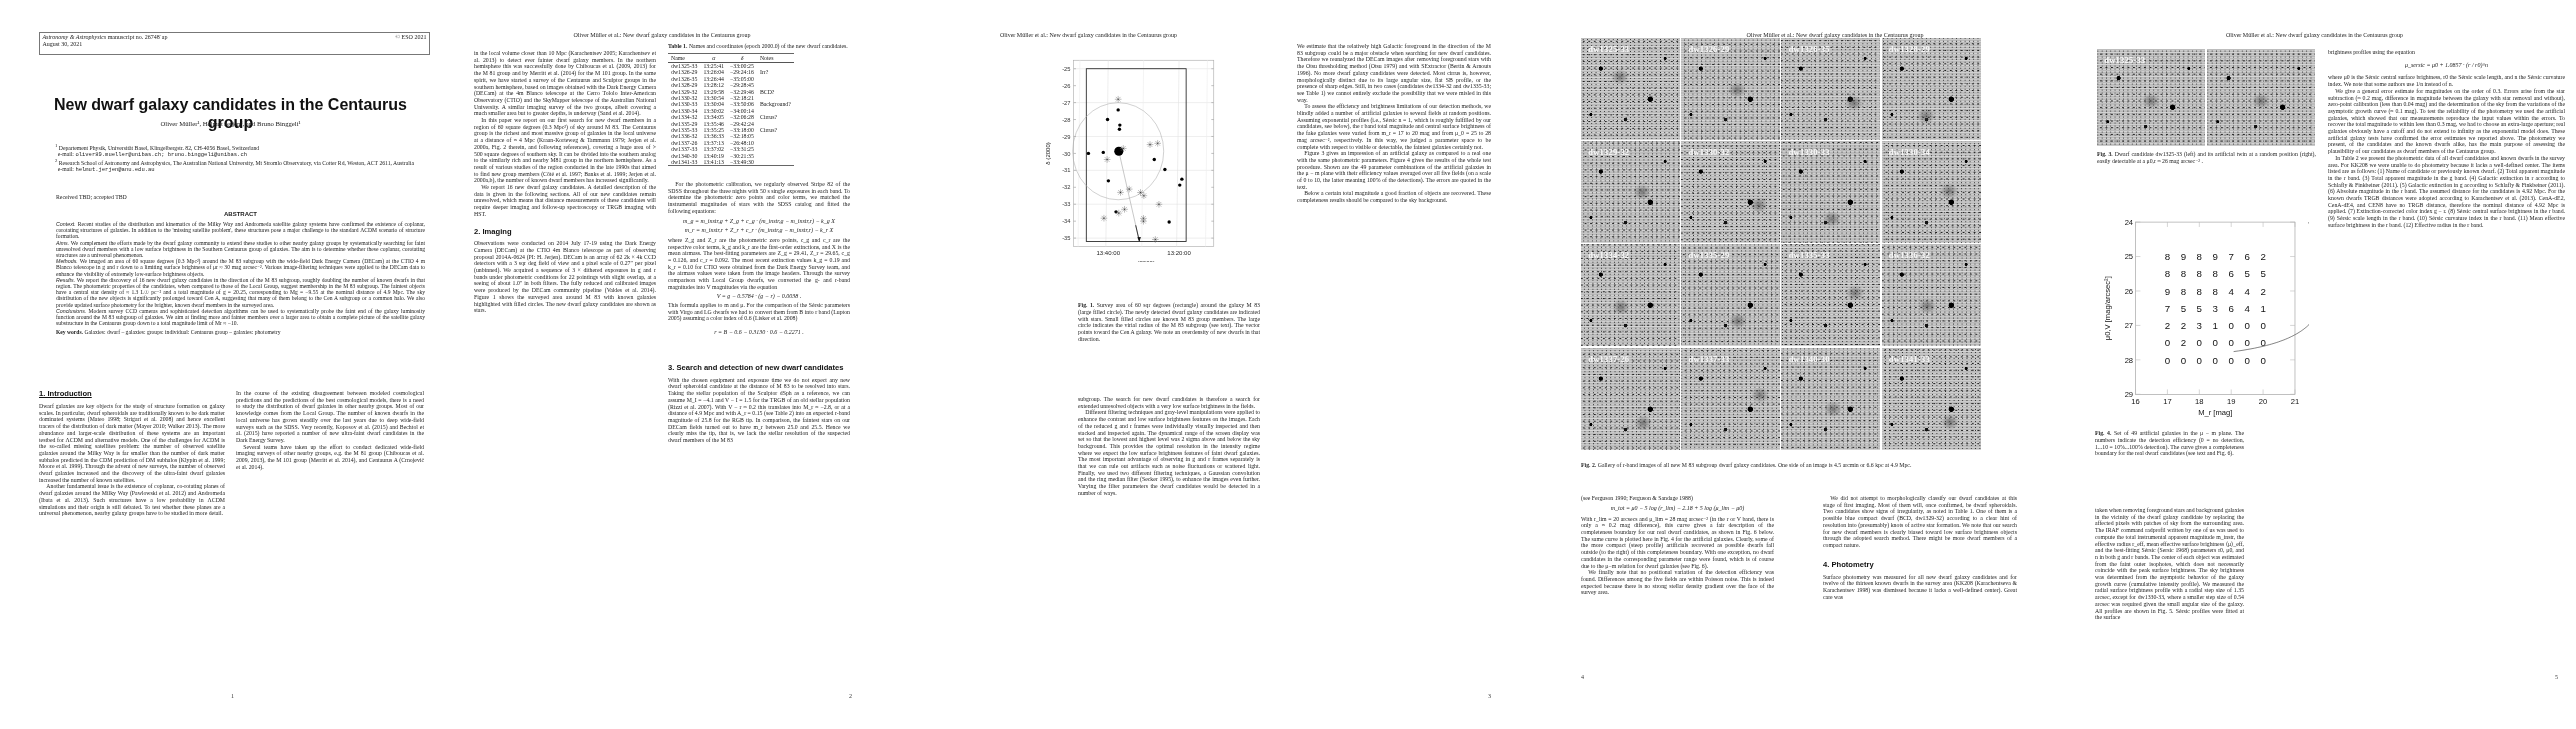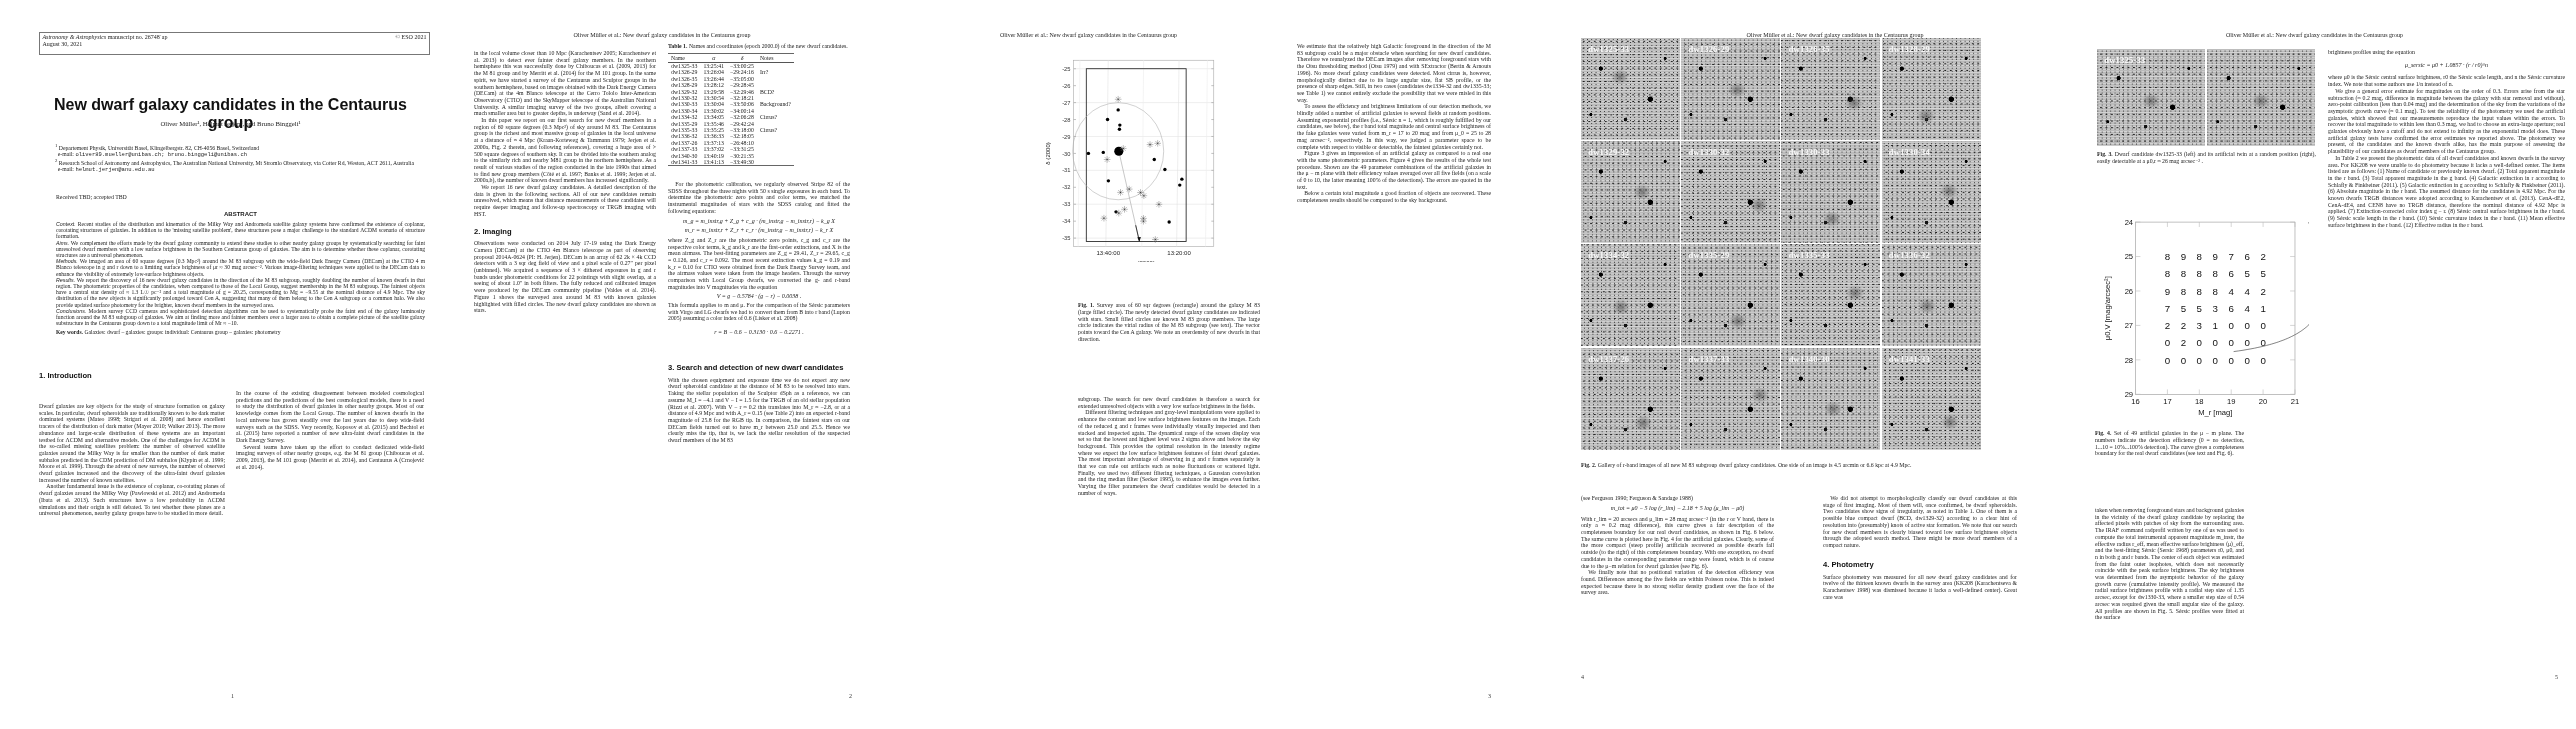--- a/index.html
+++ b/index.html
@@ -88,21 +88,21 @@
   <div class="abs" style="left:56px;top:194px;font-size:5.8px;">Received TBD; accepted TBD</div>
   <div class="abs abstract-h" style="left:56px;top:211px;width:369px;">ABSTRACT</div>
   <div class="abs abs-text" style="left:56px;top:221px;width:369px;">
     <div><i>Context.</i><span> Recent studies of the distribution and kinematics of the Milky Way and Andromeda satellite galaxy systems have confirmed the existence of coplanar, corotating structures of galaxies. In addition to the 'missing satellite problem', these structures pose a major challenge to the standard ΛCDM scenario of structure formation.</span></div>
     <div><i>Aims.</i><span> We complement the efforts made by the dwarf galaxy community to extend these studies to other nearby galaxy groups by systematically searching for faint unresolved dwarf members with a low surface brightness in the Southern Centaurus group of galaxies. The aim is to determine whether these coplanar, corotating structures are a universal phenomenon.</span></div>
     <div><i>Methods.</i><span> We imaged an area of 60 square degrees (0.3 Mpc²) around the M 83 subgroup with the wide-field Dark Energy Camera (DECam) at the CTIO 4 m Blanco telescope in g and r down to a limiting surface brightness of μr ≈ 30 mag arcsec⁻². Various image-filtering techniques were applied to the DECam data to enhance the visibility of extremely low-surface brightness objects.</span></div>
     <div><i>Results.</i><span> We report the discovery of 16 new dwarf galaxy candidates in the direction of the M 83 subgroup, roughly doubling the number of known dwarfs in that region. The photometric properties of the candidates, when compared to those of the Local Group, suggest membership in the M 83 subgroup. The faintest objects have a central star density of ≈ 1.3 L☉ pc⁻² and a total magnitude of g = 20.25, corresponding to Mg = −9.55 at the nominal distance of 4.9 Mpc. The sky distribution of the new objects is significantly prolonged toward Cen A, suggesting that many of them belong to the Cen A subgroup or a common halo. We also provide updated surface photometry for the brighter, known dwarf members in the surveyed area.</span></div>
     <div><i>Conclusions.</i><span> Modern survey CCD cameras and sophisticated detection algorithms can be used to systematically probe the faint end of the galaxy luminosity function around the M 83 subgroup of galaxies. We aim at finding more and fainter members over a larger area to obtain a complete picture of the satellite galaxy substructure in the Centaurus group down to a total magnitude limit of Mr ≈ −10.</span></div>
     <div style="margin-top:3px;"><b>Key words.</b><span> Galaxies: dwarf – galaxies: groups: individual: Centaurus group – galaxies: photometry</span></div>
   </div>
-  <div class="abs sec" style="left:39px;top:371px;">1. Introduction</div>
+  <div class="abs sec" style="left:39px;top:389px;text-decoration:underline;">1. Introduction</div>
   <div class="abs txt" style="left:39px;top:403px;width:186px;">
     <p class="noind">Dwarf galaxies are key objects for the study of structure formation on galaxy scales. In particular, dwarf spheroidals are traditionally known to be dark matter dominated systems (Mateo 1998; Strigari et al. 2008) and hence excellent tracers of the distribution of dark matter (Mayer 2010; Walker 2013). The more abundance and larger-scale distribution of these systems are an important testbed for ΛCDM and alternative models. One of the challenges for ΛCDM is the so-called missing satellites problem: the number of observed satellite galaxies around the Milky Way is far smaller than the number of dark matter subhalos predicted in the CDM prediction of DM subhalos (Klypin et al. 1999; Moore et al. 1999). Through the advent of new surveys, the number of observed dwarf galaxies increased and the discovery of the ultra-faint dwarf galaxies increased the number of known satellites.</p>
     <p>Another fundamental issue is the existence of coplanar, co-rotating planes of dwarf galaxies around the Milky Way (Pawlowski et al. 2012) and Andromeda (Ibata et al. 2013). Such structures have a low probability in ΛCDM simulations and their origin is still debated. To test whether these planes are a universal phenomenon, nearby galaxy groups have to be studied in more detail.</p>
   </div>
   <div class="abs txt" style="left:236px;top:390px;width:188px;">
     <p class="noind">In the course of the existing disagreement between modeled cosmological predictions and the predictions of the best cosmological models, there is a need to study the distribution of dwarf galaxies in other nearby groups. Most of our knowledge comes from the Local Group. The number of known dwarfs in the local universe has grown steadily over the last years due to deep wide-field surveys such as the SDSS. Very recently, Koposov et al. (2015) and Bechtol et al. (2015) have reported a number of new ultra-faint dwarf candidates in the Dark Energy Survey.</p>
     <p>Several teams have taken up the effort to conduct dedicated wide-field imaging surveys of other nearby groups, e.g. the M 81 group (Chiboucas et al. 2009, 2013), the M 101 group (Merritt et al. 2014), and Centaurus A (Crnojević et al. 2014).</p>
   </div>
   <div class="abs pagenum" style="left:231px;top:693px;">1</div>
 </div>

